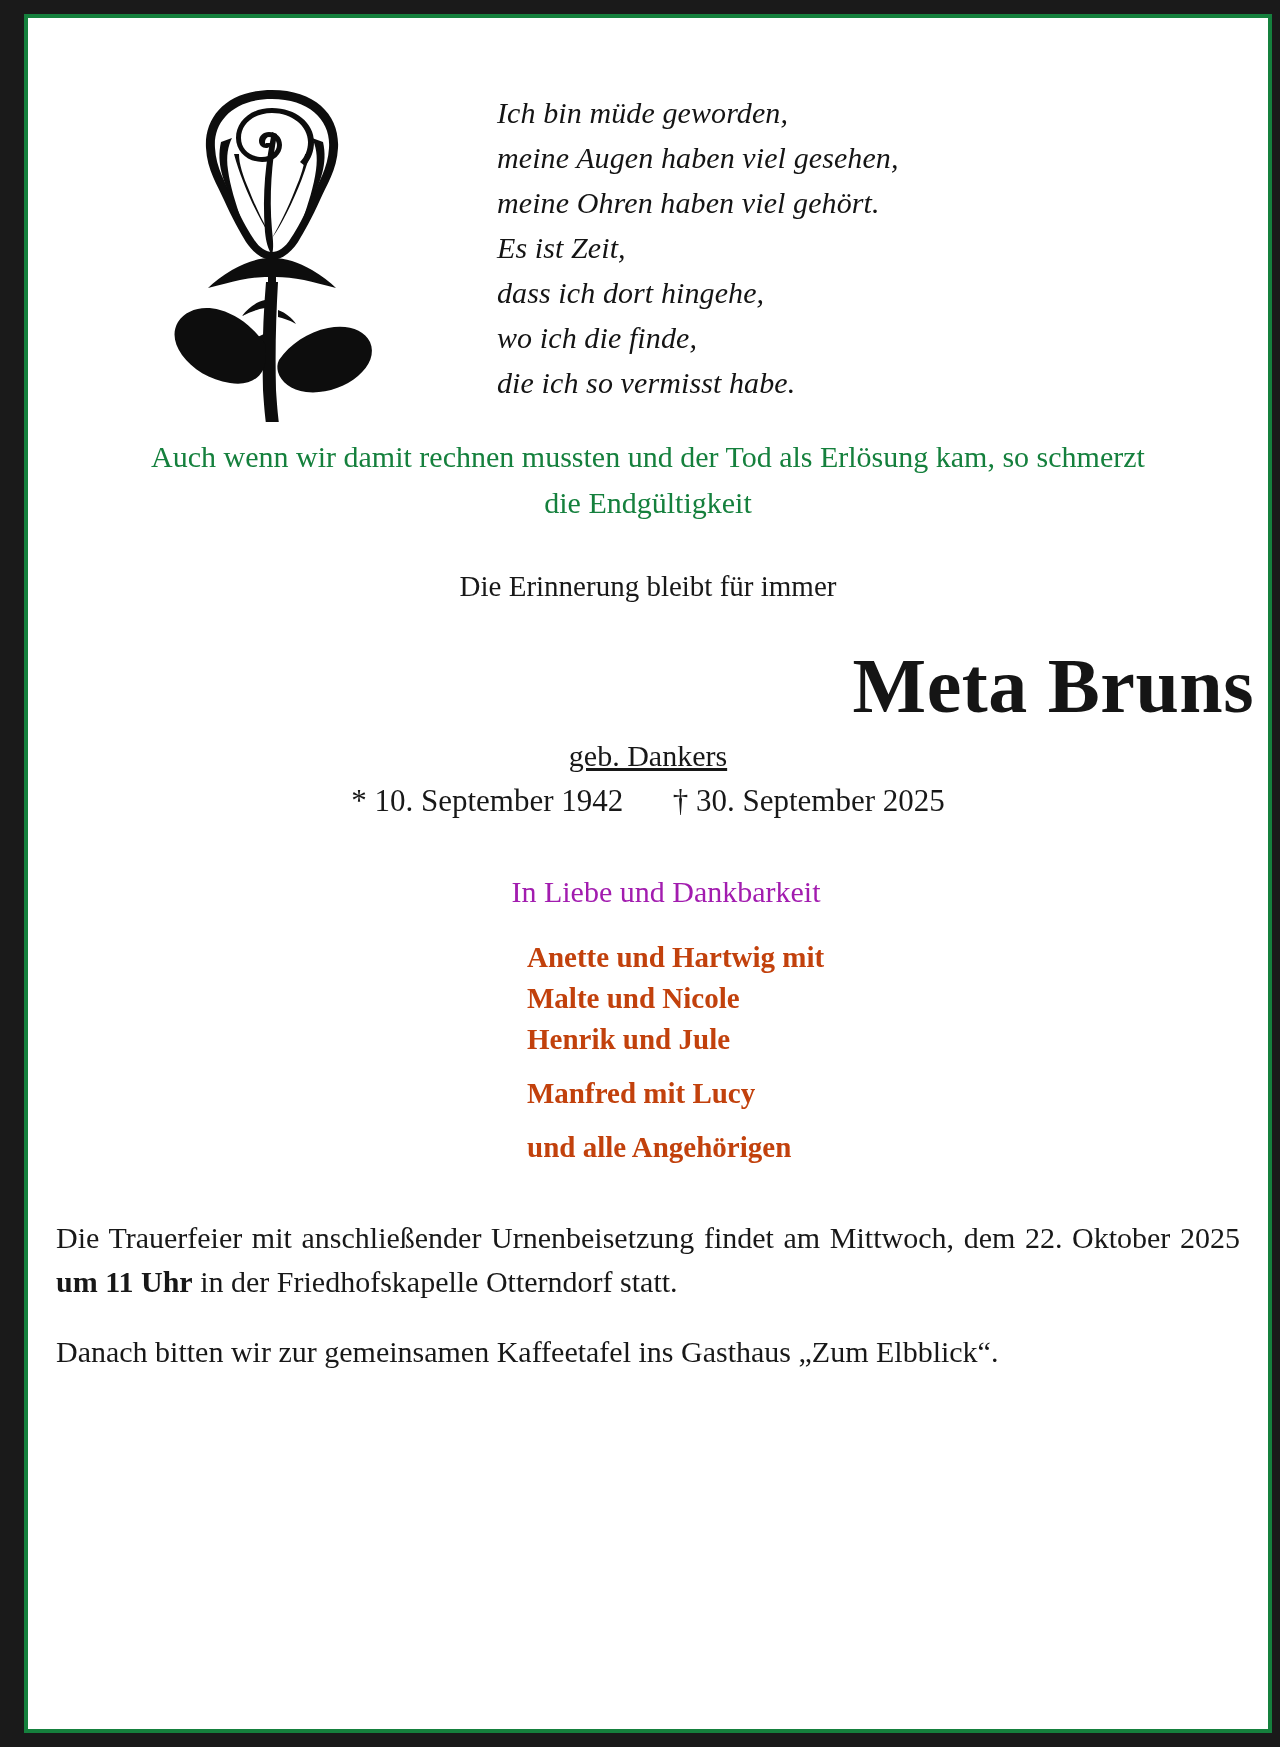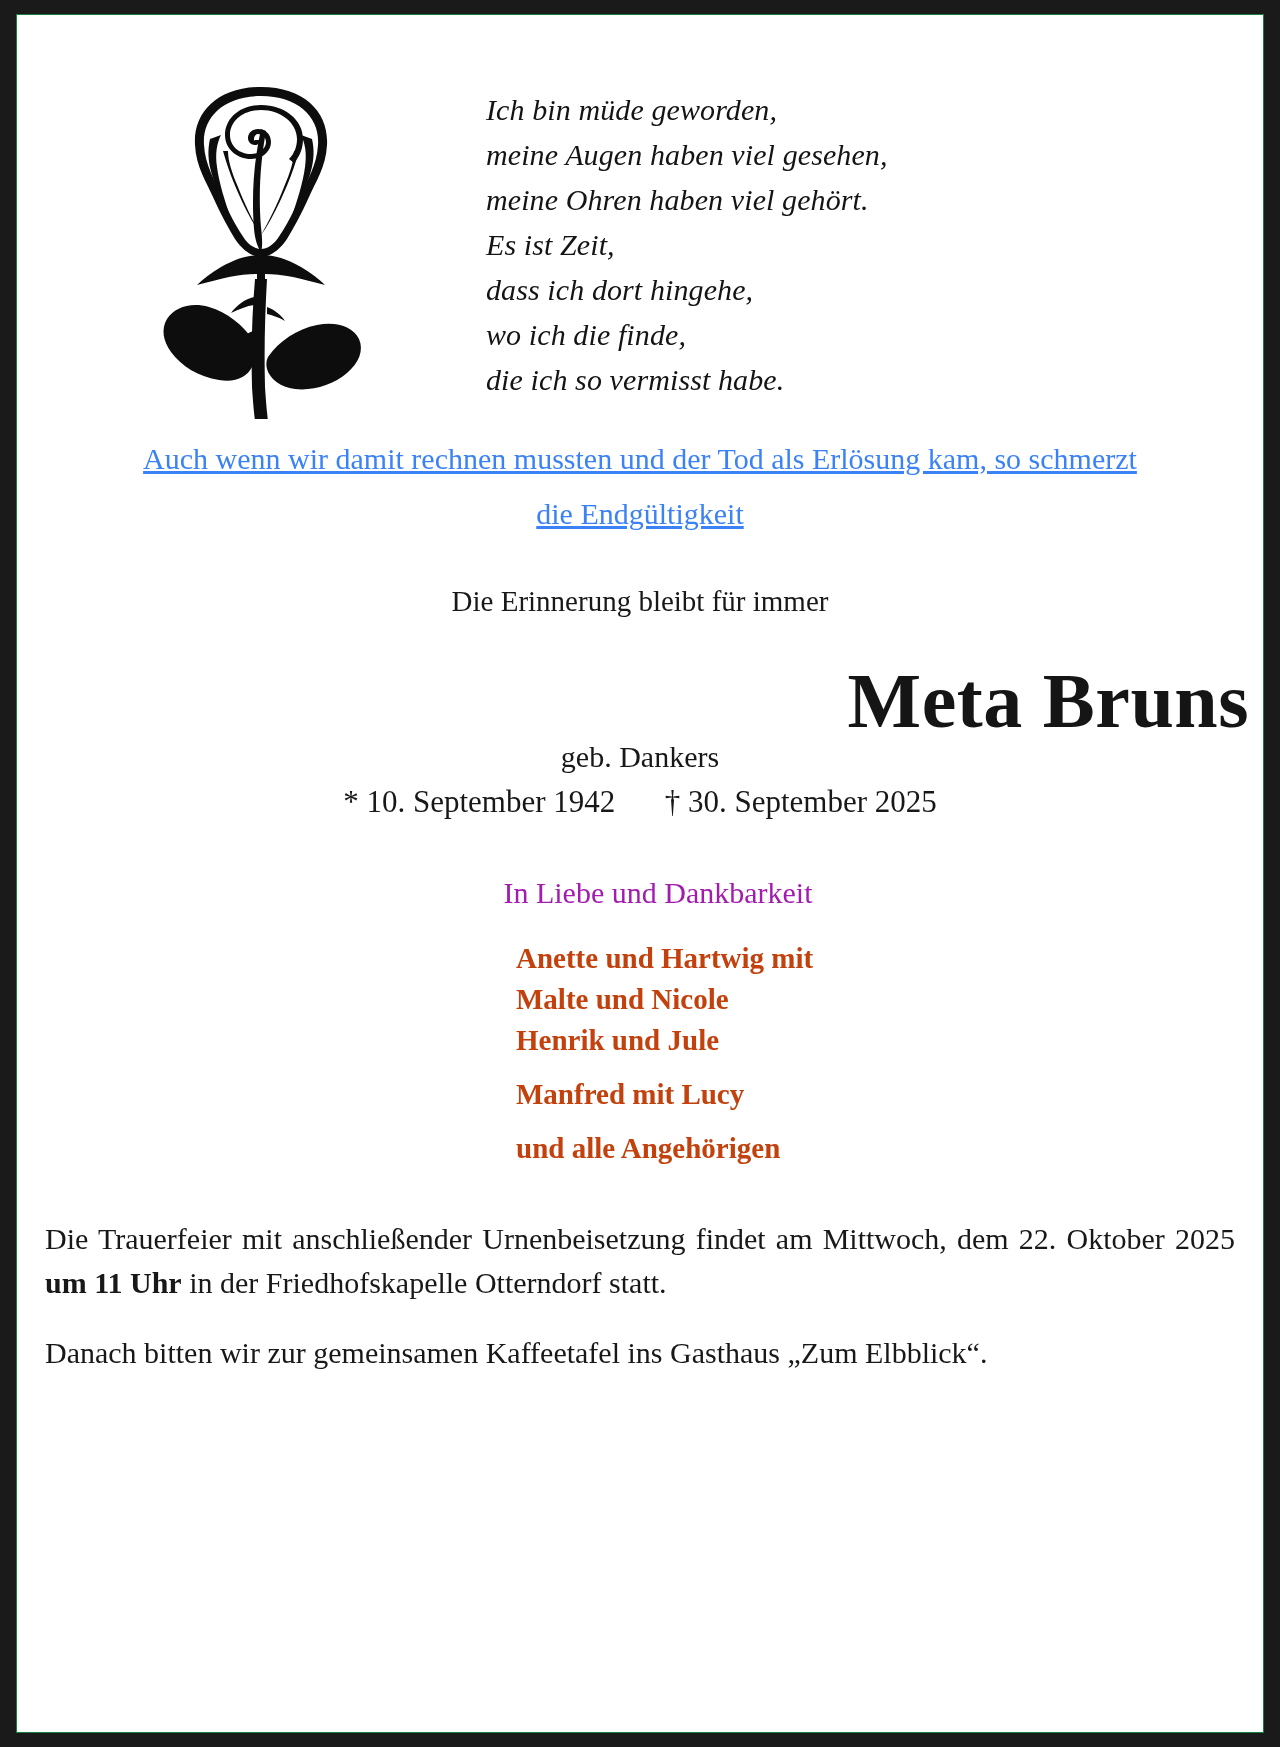--- a/index.html
+++ b/index.html
@@ -8,27 +8,27 @@
   }
   body {
     width: 1280px;
     height: 1747px;
     background: #1a1a1a;
     font-family: "Liberation Serif", "DejaVu Serif", serif;
     overflow: hidden;
   }
   .obituary-frame {
     position: absolute;
-    left: 16px;
+    left: 24px;
     top: 14px;
     width: 1248px;
     height: 1719px;
     background: #ffffff;
     box-sizing: border-box;
-    border: 1px solid #15803d;
+    border: 4px solid #15803d;
     padding: 0;
   }
   .inner {
     position: absolute;
     left: 14px;
     top: 14px;
     right: 14px;
     bottom: 14px;
     background: #ffffff;
     overflow: hidden;
@@ -60,45 +60,45 @@
     white-space: nowrap;
   }
   .poem .line { display: block; }
 
   
   .intro {
     margin: 22px auto 0 auto;
     width: 1010px;
     text-align: center;
     font-size: 30px;
-    line-height: 55px;
-    color: #3b82f6;
-    text-decoration: underline;
+    line-height: 46px;
+    color: #15803d;
   }
   .memory {
     margin: 44px auto 0 auto;
     text-align: center;
     font-size: 29px;
     color: #181818;
   }
 
   .name {
     margin-top: 44px;
     text-align: right;
     font-size: 78px;
     font-weight: bold;
     line-height: 1.0;
     letter-spacing: 0.5px;
     color: #151515;
   }
   .maiden {
-    margin-top: 0;
-    text-align: center;
-    font-size: 30px;
-    color: #181818;
+    margin-top: 14px;
+    text-align: center;
+    font-size: 30px;
+    color: #181818;
+    text-decoration: underline;
   }
   .dates {
     margin-top: 10px;
     text-align: center;
     font-size: 31px;
     color: #181818;
   }
   .dates .gap { display: inline-block; width: 34px; }
 
   

